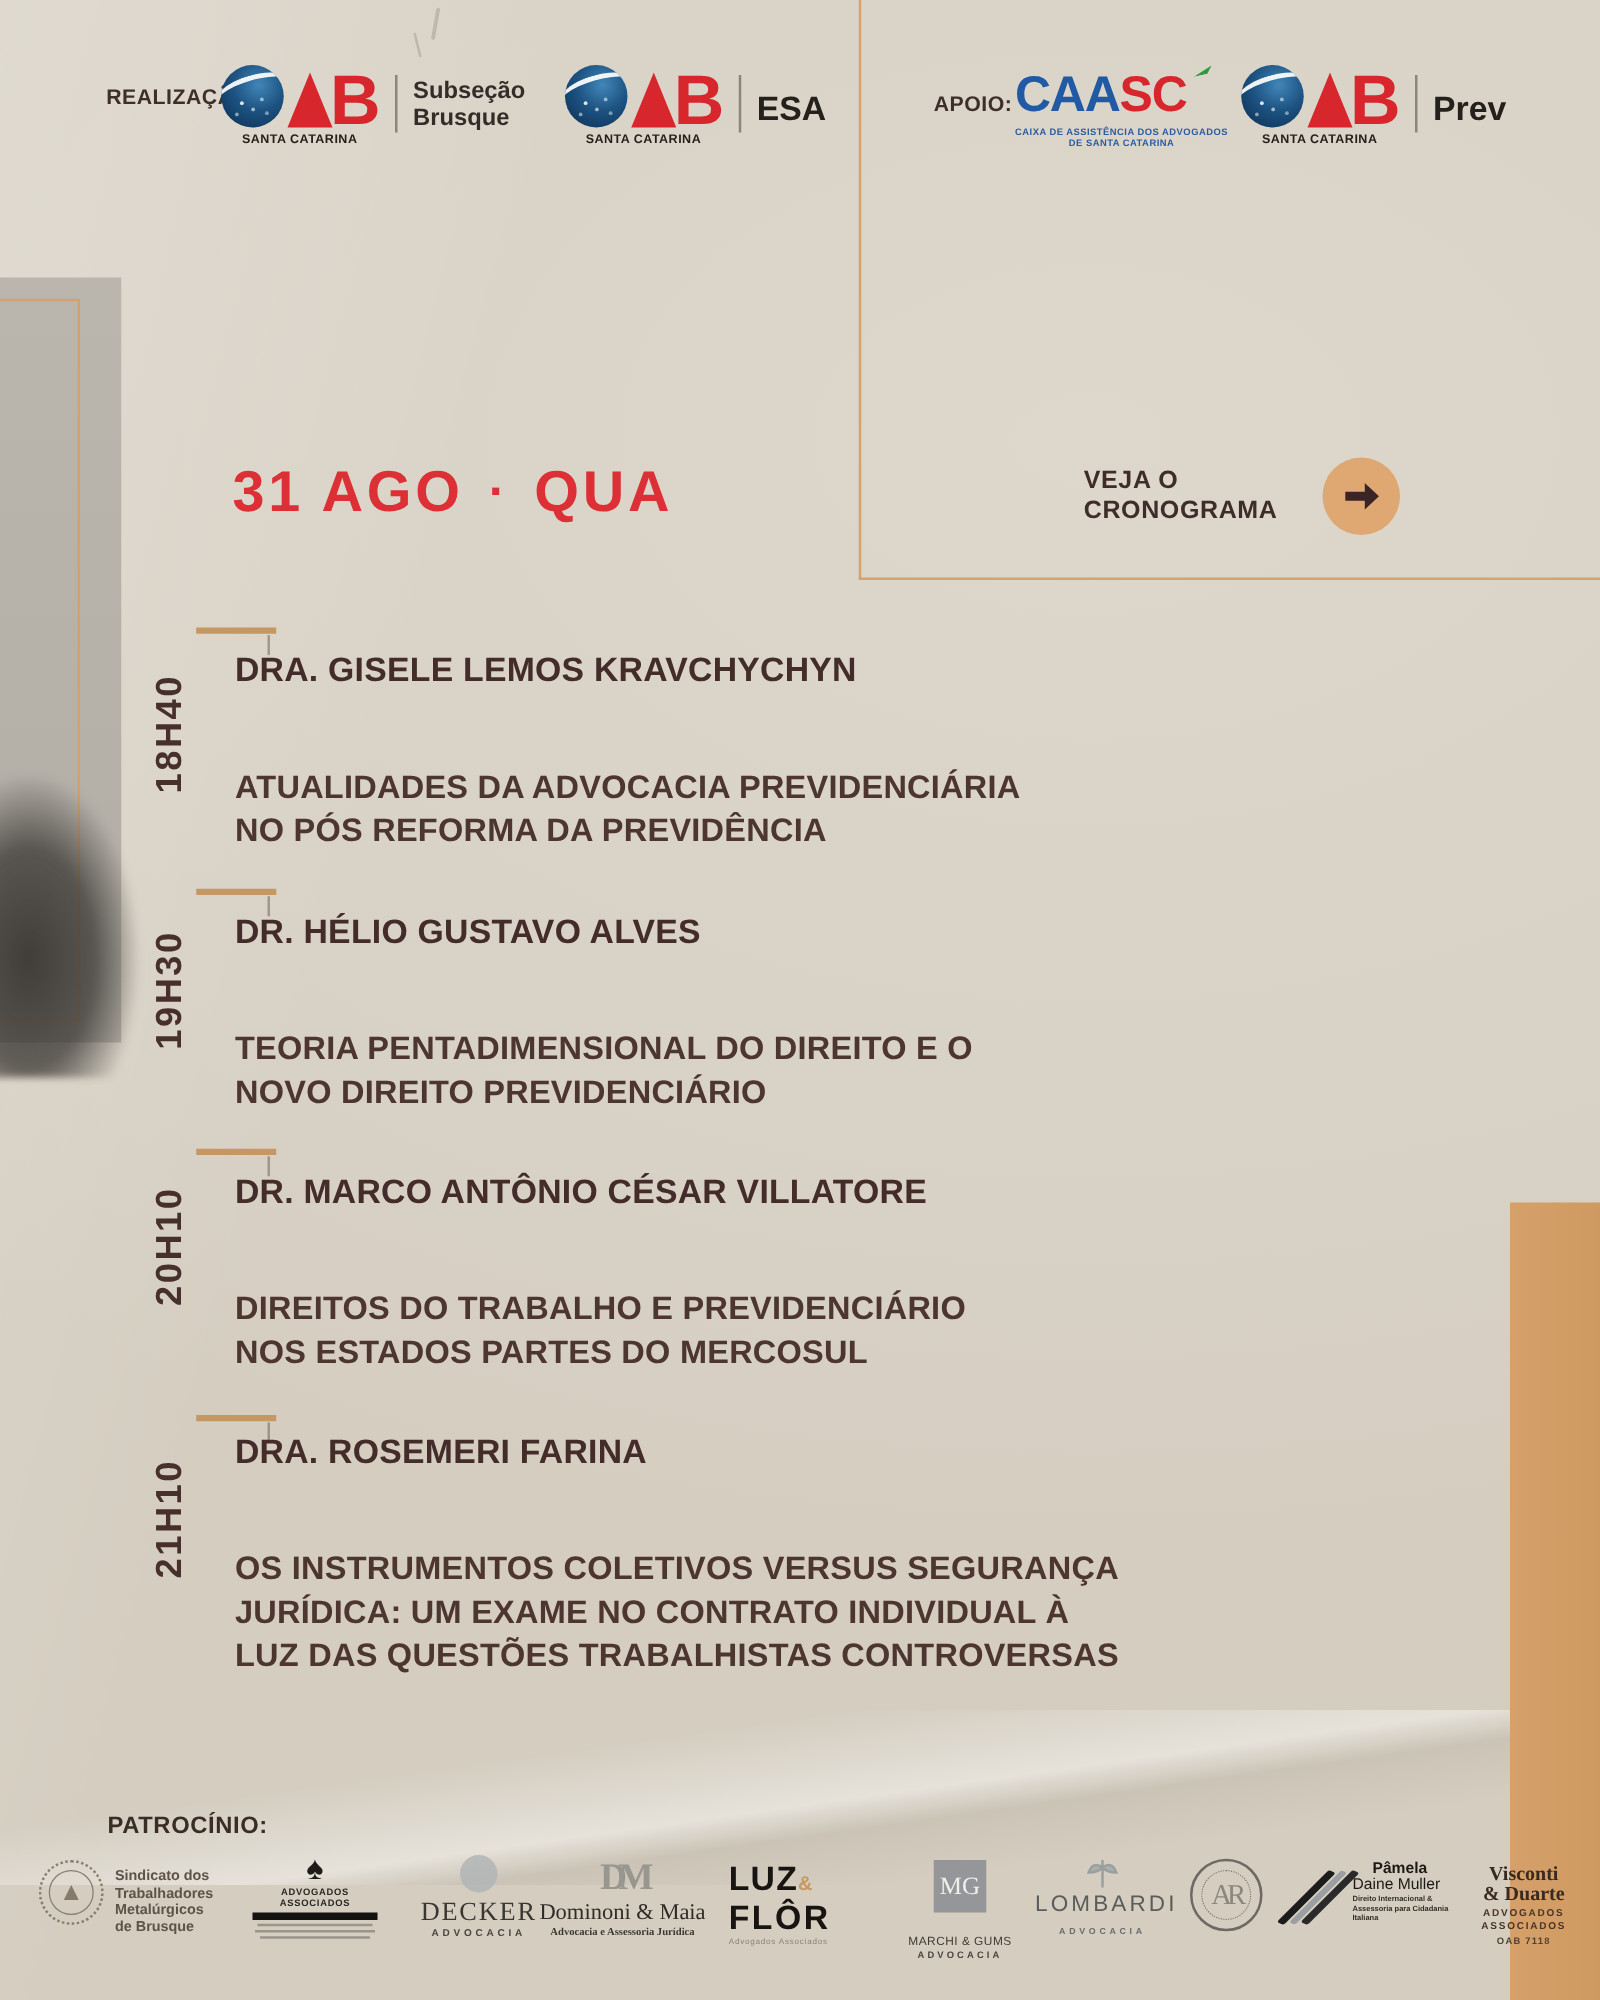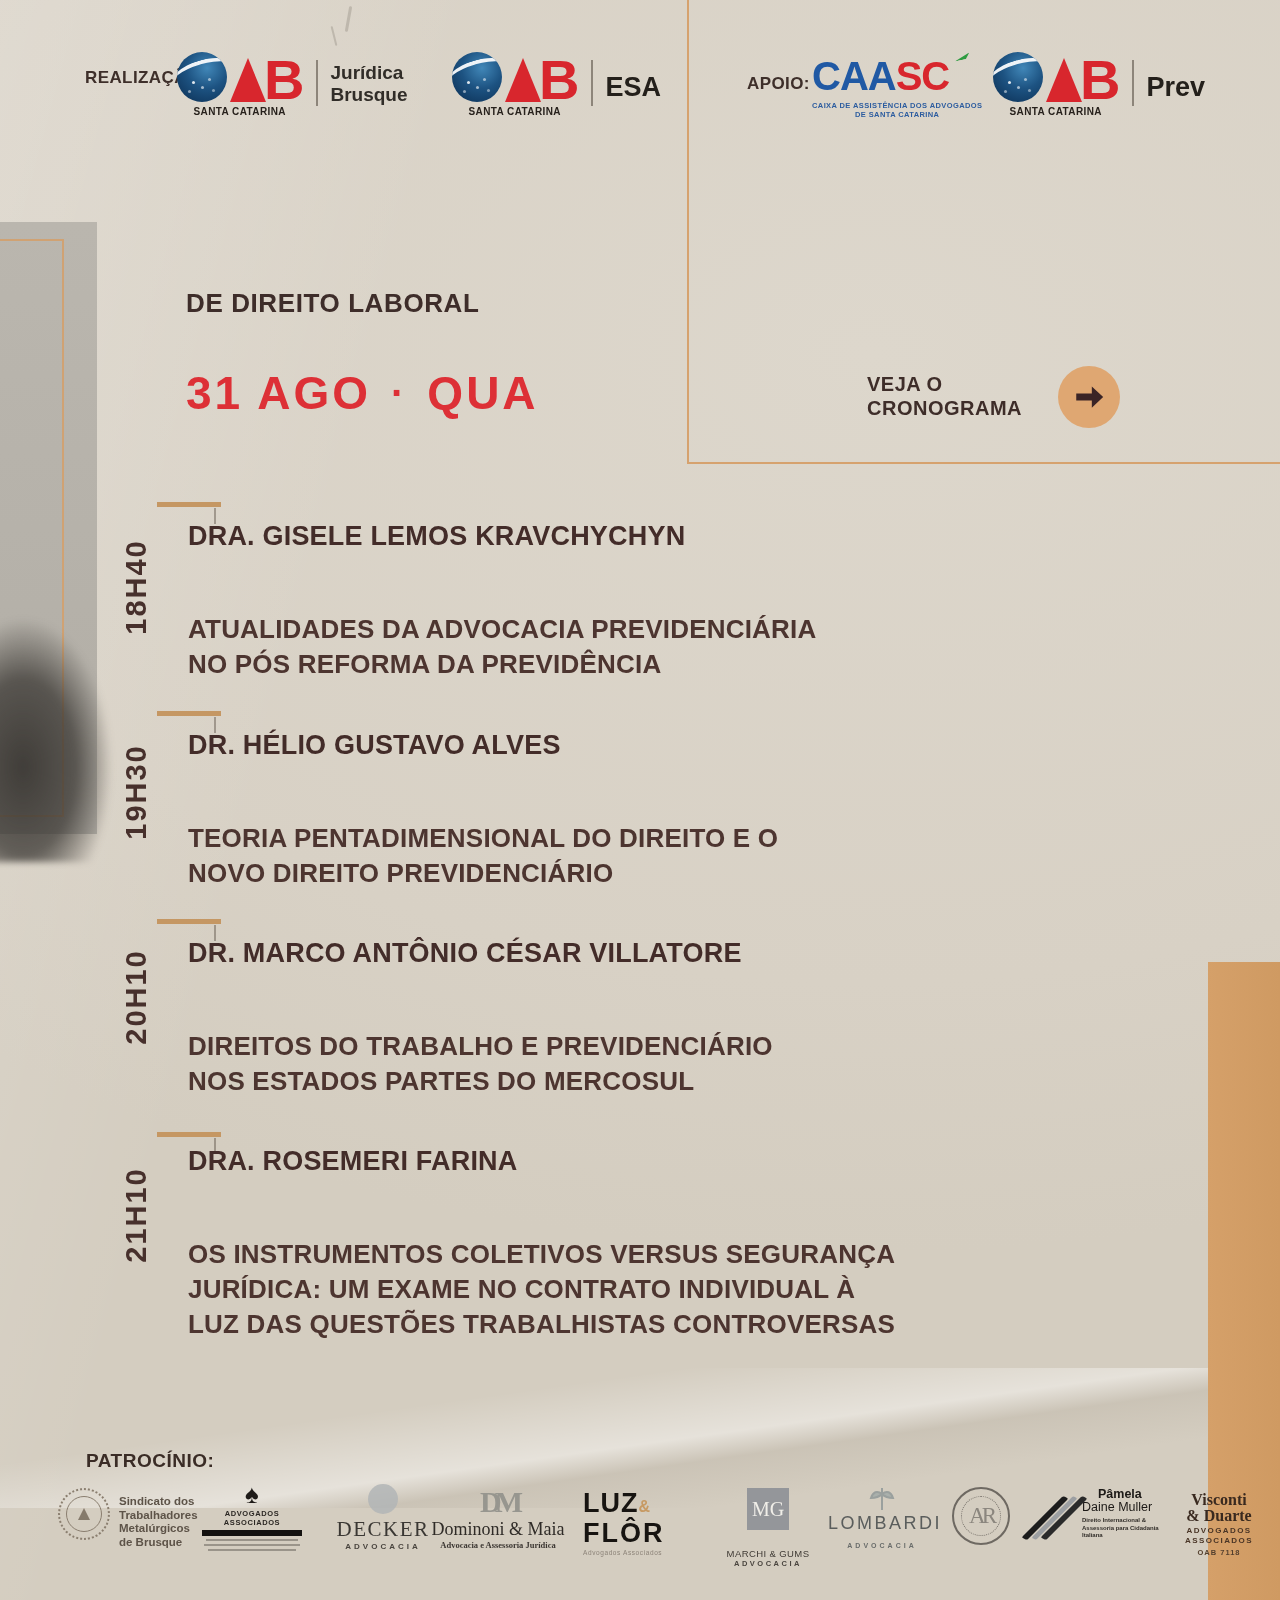--- a/index.html
+++ b/index.html
@@ -99,21 +99,21 @@
     <div class="oab-col">
       <div class="oab-row">
         <div class="globe"></div>
         <div class="oab-a"></div>
         <div class="oab-b">B</div>
       </div>
       <div class="oab-region">SANTA CATARINA</div>
     </div>
     <div class="oab-divider"></div>
     <div class="oab-suffix">
-      <div>Jurídica</div>
+      <div>Subseção</div>
       <div>Brusque</div>
     </div>
   </div>
 
   <div class="abs oab-wrap" style="left:452px;top:52px;">
     <div class="oab-col">
       <div class="oab-row">
         <div class="globe"></div>
         <div class="oab-a"></div>
         <div class="oab-b">B</div>
@@ -145,21 +145,20 @@
         <div class="oab-a"></div>
         <div class="oab-b">B</div>
       </div>
       <div class="oab-region">SANTA CATARINA</div>
     </div>
     <div class="oab-divider"></div>
     <div class="oab-suffix-big" style="font-weight:600;">Prev</div>
   </div>
 
   <div class="abs title" style="left:186px;top:288px;">
-    <div>DE DIREITO LABORAL</div>
   </div>
 
   <div class="abs date" style="left:186px;top:366px;">
     <span>31 AGO</span>
     <span class="sep">·</span>
     <span>QUA</span>
   </div>
 
   <div class="abs cta-text" style="left:867px;top:372px;">
     <div>VEJA O</div>
@@ -211,21 +210,21 @@
     <div class="abs spk" style="left:188px;top:1146px;">DRA. ROSEMERI FARINA</div>
     <div class="abs talk" style="left:188px;top:1194px;">
       <div>OS INSTRUMENTOS COLETIVOS VERSUS SEGURANÇA</div>
       <div>JURÍDICA: UM EXAME NO CONTRATO INDIVIDUAL À</div>
       <div>LUZ DAS QUESTÕES TRABALHISTAS CONTROVERSAS</div>
     </div>
   </div>
 
   <div class="abs sp-label" style="left:58px;top:1450px;">PATROCÍNIO:</div>
 
-  <div class="abs sp" style="left:58px;top:1488px;display:flex;gap:9px;justify-content:space-between;">
+  <div class="abs sp" style="left:31px;top:1488px;display:flex;gap:9px;justify-content:space-between;">
     <div class="seal"></div>
     <div class="sind-text">
       <div>Sindicato dos</div>
       <div>Trabalhadores</div>
       <div>Metalúrgicos</div>
       <div>de Brusque</div>
     </div>
   </div>
 
   <div class="abs sp" style="left:200px;top:1480px;width:104px;text-align:center;">

